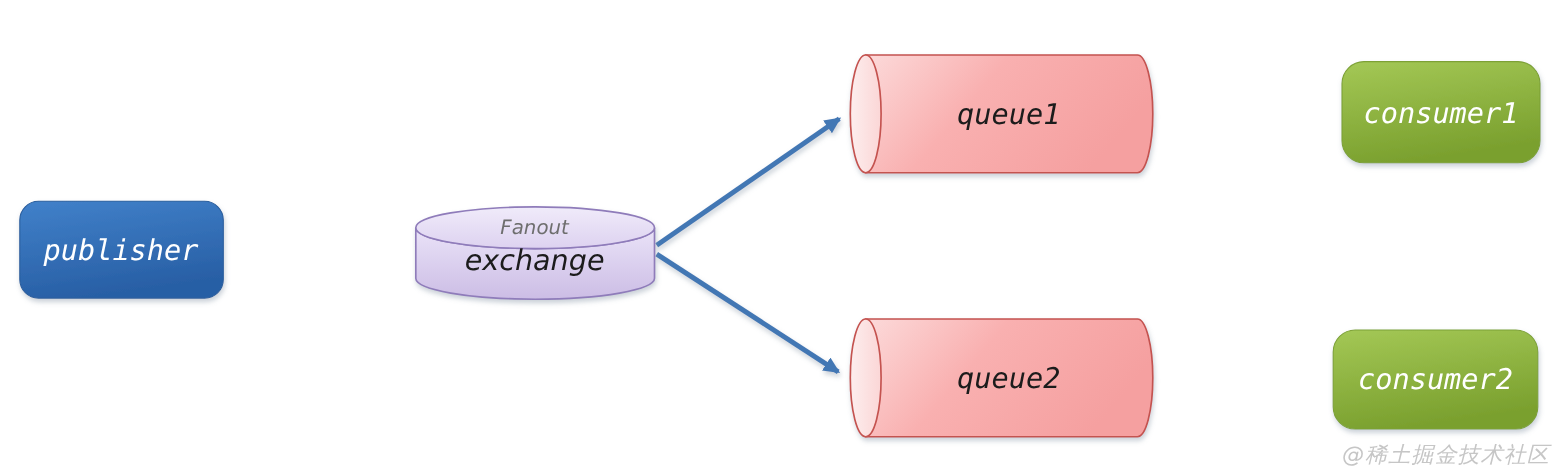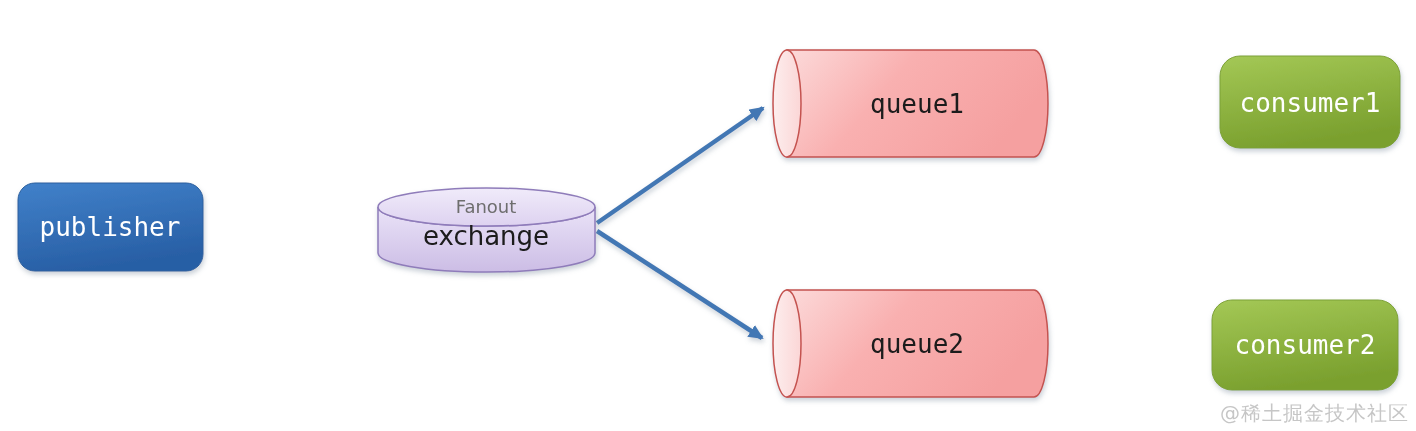--- a/index.html
+++ b/index.html
@@ -3,20 +3,21 @@
 <meta charset="utf-8">
 <style>
   html, body { margin: 0; padding: 0; background: #ffffff; }
   .canvas {
     position: relative;
     width: 1416px;
     height: 431px;
     background: #ffffff;
     overflow: hidden;
     font-family: "DejaVu Sans", sans-serif;
+    font-style: italic;
   }
   svg { display: block; }
   text { user-select: none; }
   .mono-label {
     font-family: "DejaVu Sans Mono", "Liberation Mono", monospace;
     font-size: 26px;
   }
   .sans-label {
     font-family: "DejaVu Sans", "Liberation Sans", sans-serif;
     font-size: 26px;

